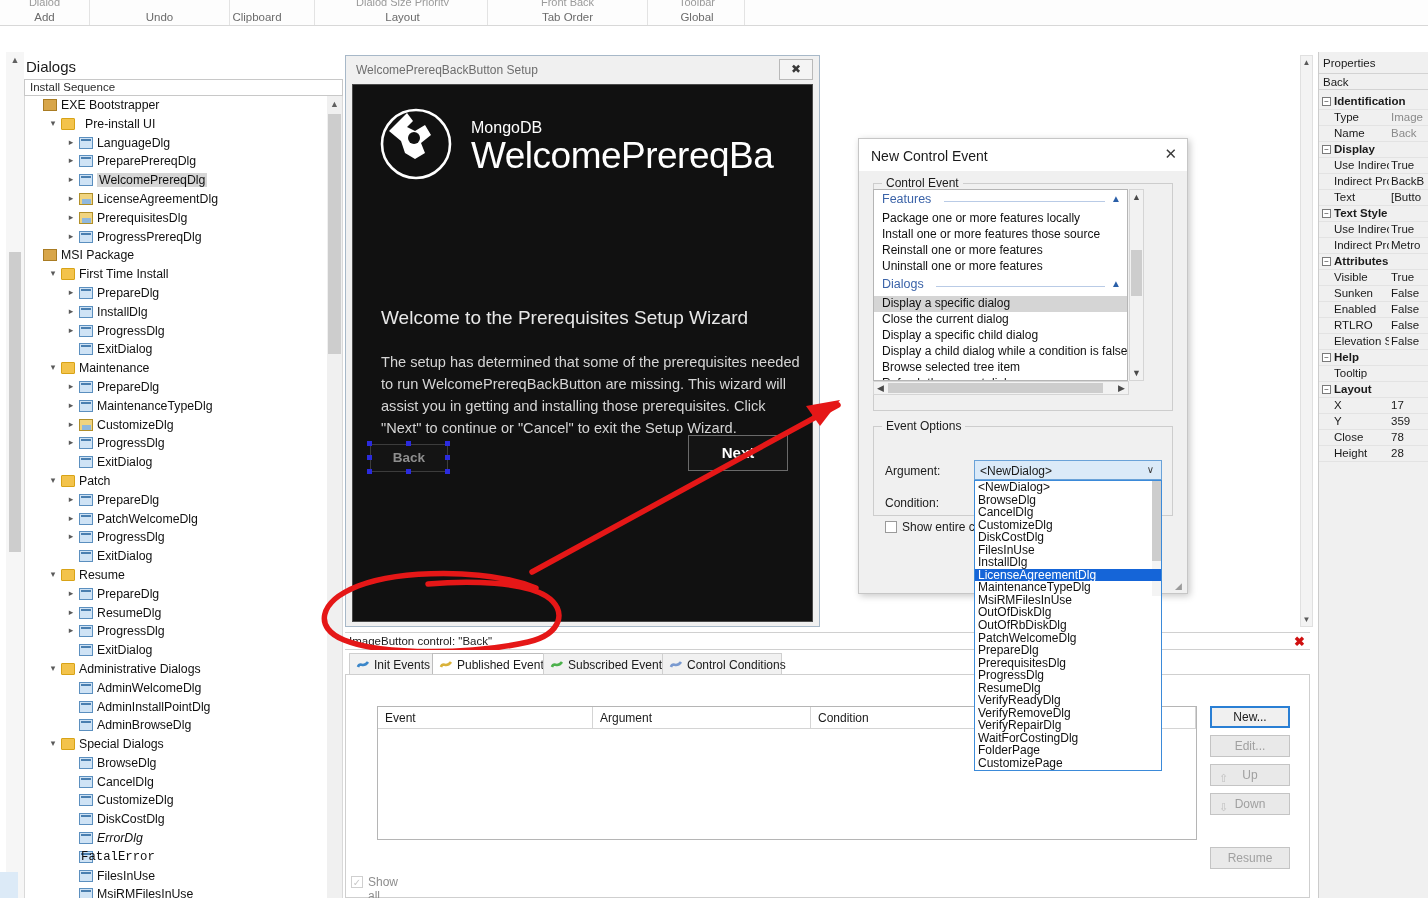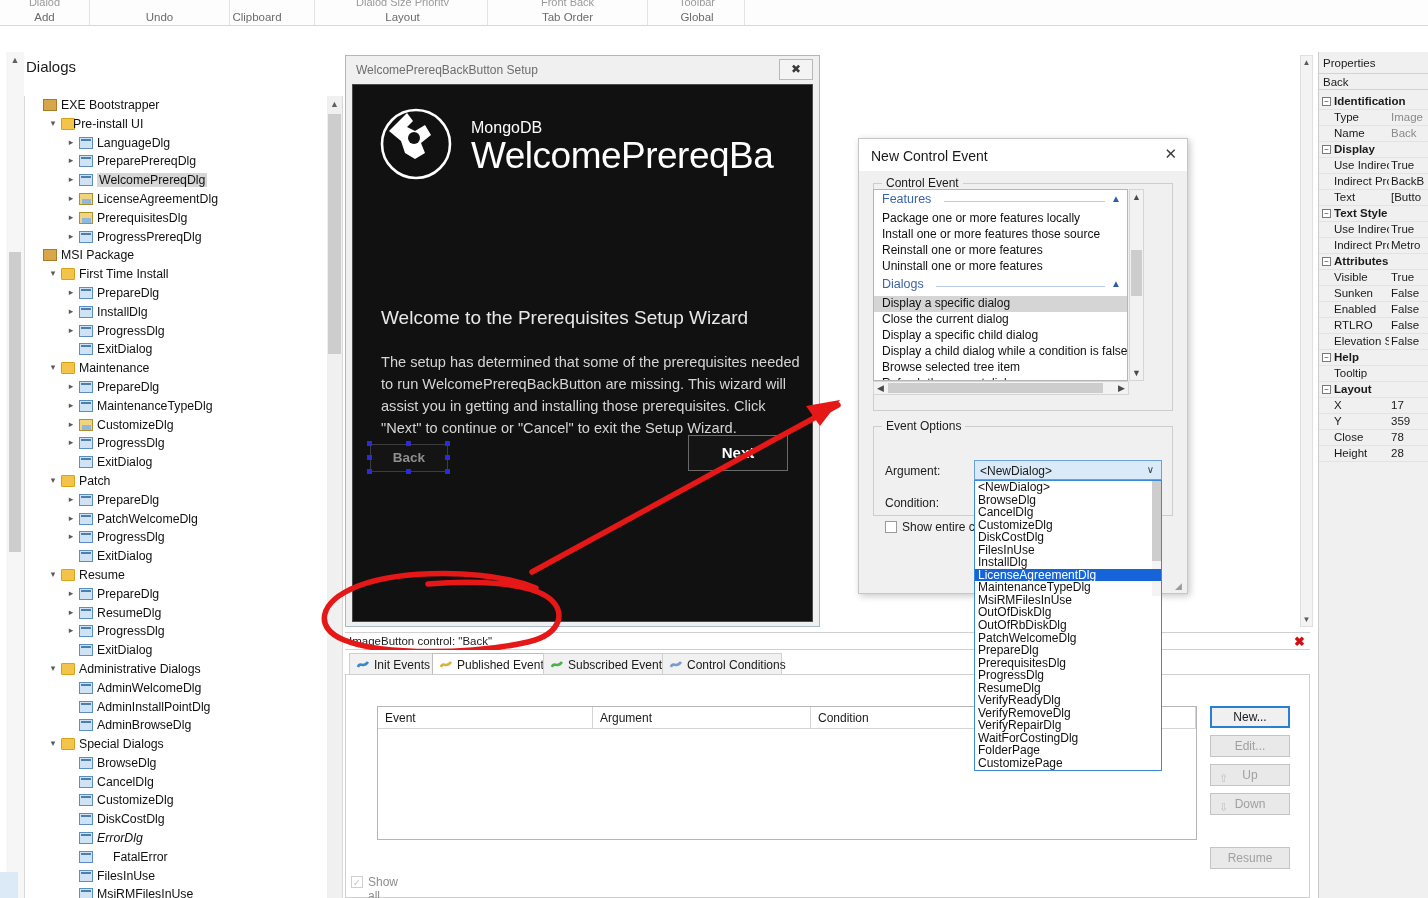--- a/index.html
+++ b/index.html
@@ -188,31 +188,34 @@
 
 <div id="leftpanel">
   <div id="left-scrollbar-outer">
     <div class="vs-arrow" style="top:0">▲</div>
     <div id="left-sb-thumb"></div>
 
   </div>
 
   <div id="dialogs-title">Dialogs</div>
 
+  <div id="seqbox">
+    <span>Install Sequence</span>
+  </div>
 
   <div id="treewrap">
     <div id="treelist">
         <div class="trow">
           <div class="ico ico-pkg" style="left: 18px;"></div>
           <div class="lbl" style="left: 36px;">EXE Bootstrapper</div>
         </div>
         <div class="trow">
           <div class="exp" style="left: 22px;">▾</div>
           <div class="ico ico-folder" style="left: 36px;"></div>
-          <div class="lbl" style="left: 48px;">Pre-install UI</div>
+          <div class="lbl" style="left: 60px;">Pre-install UI</div>
         </div>
         <div class="trow">
           <div class="exp" style="left: 40px;">▸</div>
           <div class="ico ico-dlg" style="left: 54px;"></div>
           <div class="lbl" style="left: 72px;">LanguageDlg</div>
         </div>
         <div class="trow">
           <div class="exp" style="left: 40px;">▸</div>
           <div class="ico ico-dlg" style="left: 54px;"></div>
           <div class="lbl" style="left: 72px;">PreparePrereqDlg</div>
@@ -379,21 +382,21 @@
         <div class="trow">
           <div class="ico ico-dlg" style="left: 54px;"></div>
           <div class="lbl" style="left: 72px;">DiskCostDlg</div>
         </div>
         <div class="trow">
           <div class="ico ico-dlg" style="left: 54px;"></div>
           <div class="lbl" style="left: 72px; font-style: italic;">ErrorDlg</div>
         </div>
         <div class="trow">
           <div class="ico ico-dlg" style="left: 54px;"></div>
-          <div class="lbl" style="left: 88px;">FatalError</div>
+          <div class="lbl" style="left: 56px; font-family: Liberation Mono, monospace;">FatalError</div>
         </div>
         <div class="trow">
           <div class="ico ico-dlg" style="left: 54px;"></div>
           <div class="lbl" style="left: 72px;">FilesInUse</div>
         </div>
         <div class="trow">
           <div class="ico ico-dlg" style="left: 54px;"></div>
           <div class="lbl" style="left: 72px;">MsiRMFilesInUse</div>
         </div>
       </div>

